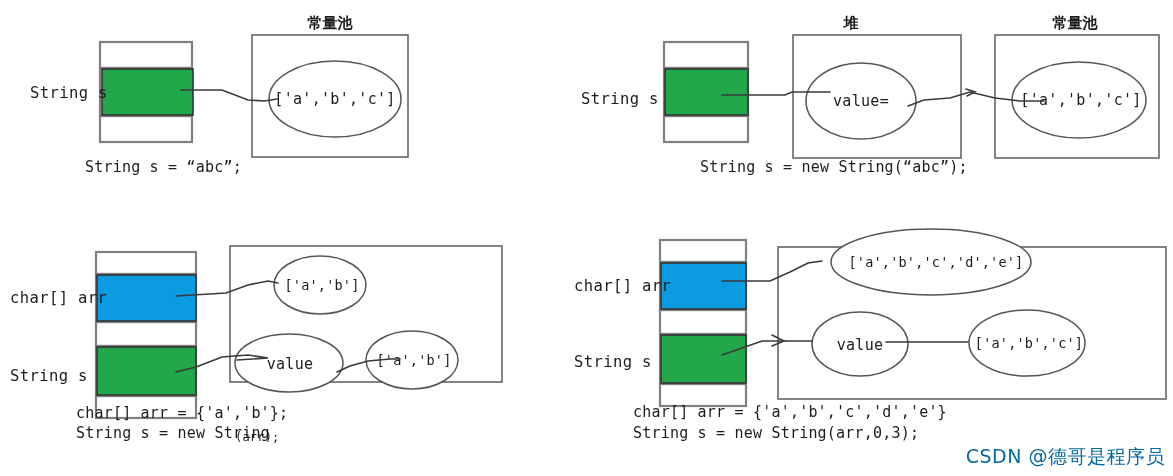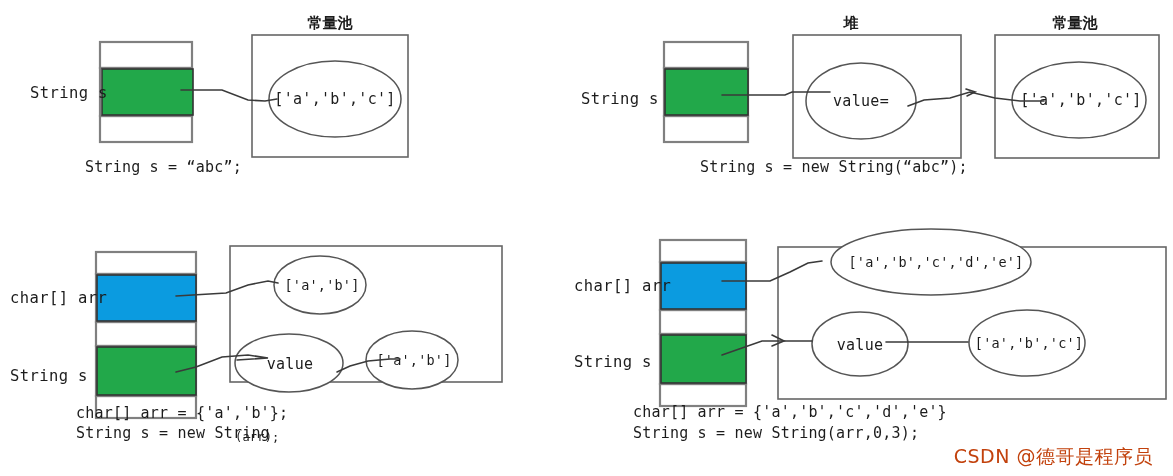--- a/index.html
+++ b/index.html
@@ -63,25 +63,25 @@
     font-weight: bold;
   }
   .lbl      { font-size: 15.5px; letter-spacing: 0.4px; }
   .cap      { font-size: 15px;  letter-spacing: 0.2px; }
   .cap-sm   { font-size: 12px;  letter-spacing: 0.2px; }
   .node-txt { font-size: 15px;  letter-spacing: 0.3px; }
   .node-sm  { font-size: 13.5px; letter-spacing: 0.2px; }
   .region-title { font-size: 15px; }
   .watermark {
     position: absolute;
-    right: 20px;
+    right: 8px;
     bottom: 6px;
     font-family: "DejaVu Sans", "Liberation Sans", sans-serif;
     font-size: 19px;
-    color: #c2410c;
+    color: #0369a1;
     letter-spacing: 0.5px;
     white-space: nowrap;
     text-align: right;
   }
 </style>
 </head>
 <body>
 
 <div id="canvas">
 

